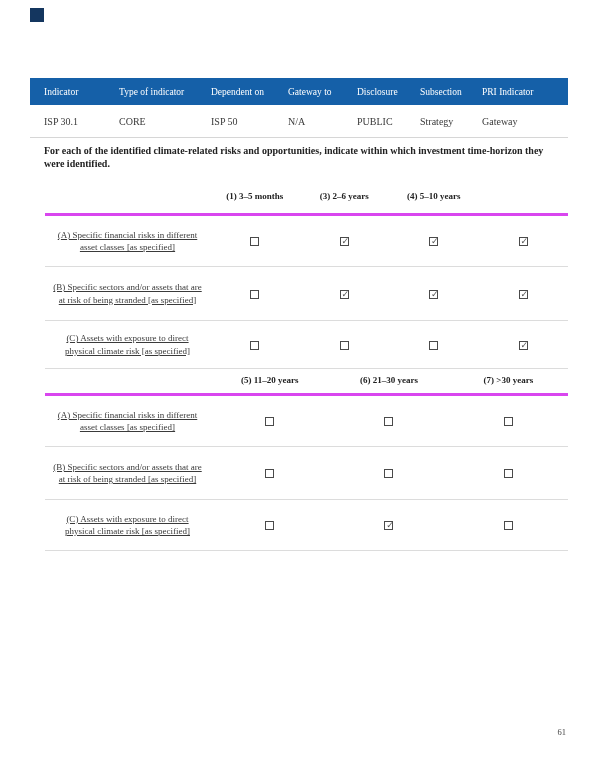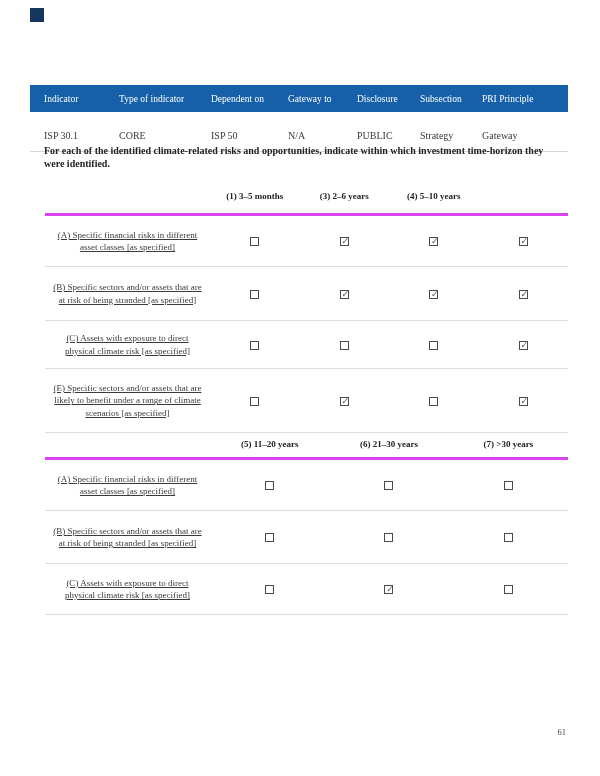--- a/index.html
+++ b/index.html
@@ -20,21 +20,20 @@
   }
   .indicator-table {
     position: absolute;
     left: 30px; top: 78px;
     width: 538px;
   }
   .ind-row {
     display: grid;
     grid-template-columns: 75px 92px 77px 69px 63px 62px 100px;
     align-items: center;
-    margin-top: 7px;
   }
   .ind-head {
     background: #1560a8;
     height: 27px;
     color: #ffffff;
     font-size: 9.5px;
   }
   .ind-head .cell { padding-left: 14px; }
   .ind-vals {
     height: 33px;
@@ -126,21 +125,21 @@
   <div class="corner-square"></div>
 
   <div class="indicator-table">
     <div class="ind-row ind-head">
       <div class="cell">Indicator</div>
       <div class="cell">Type of indicator</div>
       <div class="cell">Dependent on</div>
       <div class="cell">Gateway to</div>
       <div class="cell">Disclosure</div>
       <div class="cell">Subsection</div>
-      <div class="cell">PRI Principle</div>
+      <div class="cell">PRI Indicator</div>
     </div>
     <div class="ind-row ind-vals">
       <div class="cell">ISP 30.1</div>
       <div class="cell">CORE</div>
       <div class="cell">ISP 50</div>
       <div class="cell">N/A</div>
       <div class="cell">PUBLIC</div>
       <div class="cell">Strategy</div>
       <div class="cell">Gateway</div>
     </div>
@@ -174,27 +173,20 @@
     </div>
 
     <div class="qrow row-c">
       <div class="label">(C) Assets with exposure to direct physical climate risk [as specified]</div>
       <div class="cbcell"><span class="cb"></span></div>
       <div class="cbcell"><span class="cb"></span></div>
       <div class="cbcell"><span class="cb"></span></div>
       <div class="cbcell"><span class="cb checked"></span></div>
     </div>
 
-    <div class="qrow row-e">
-      <div class="label">(E) Specific sectors and/or assets that are likely to benefit under a range of climate scenarios [as specified]</div>
-      <div class="cbcell"><span class="cb"></span></div>
-      <div class="cbcell"><span class="cb checked"></span></div>
-      <div class="cbcell"><span class="cb"></span></div>
-      <div class="cbcell"><span class="cb checked"></span></div>
-    </div>
 
     <div class="qrow t2 qhead qhead2">
       <div class="label"></div>
       <div class="hcell">(5) 11–20 years</div>
       <div class="hcell">(6) 21–30 years</div>
       <div class="hcell">(7) &gt;30 years</div>
     </div>
 
     <div class="qrow t2 row-a2">
       <div class="label">(A) Specific financial risks in different asset classes [as specified]</div>

